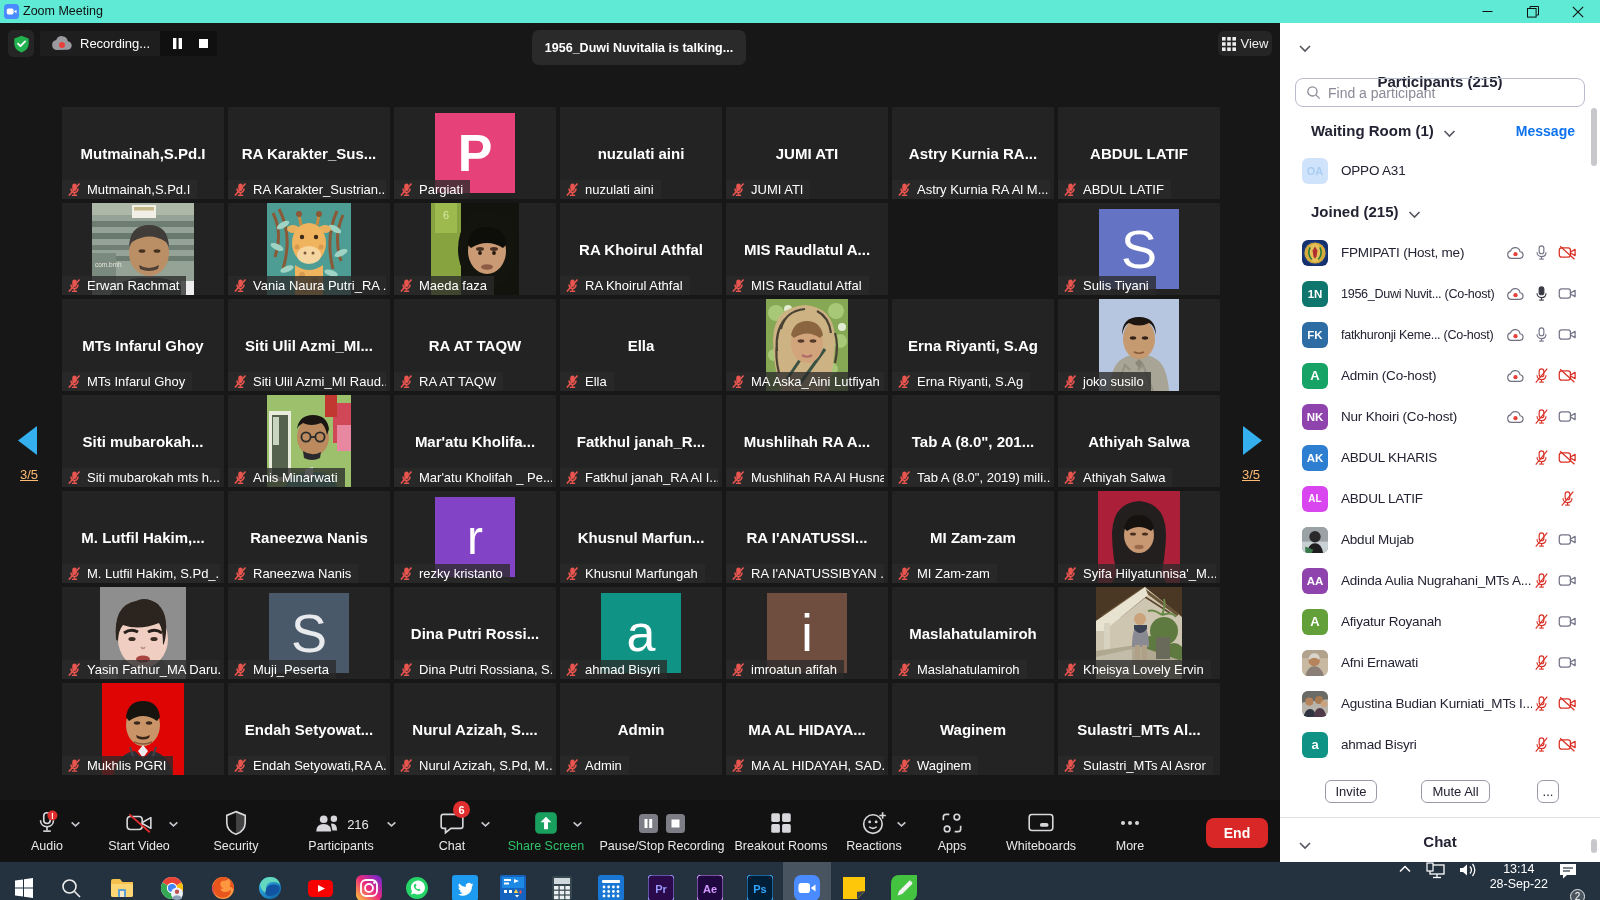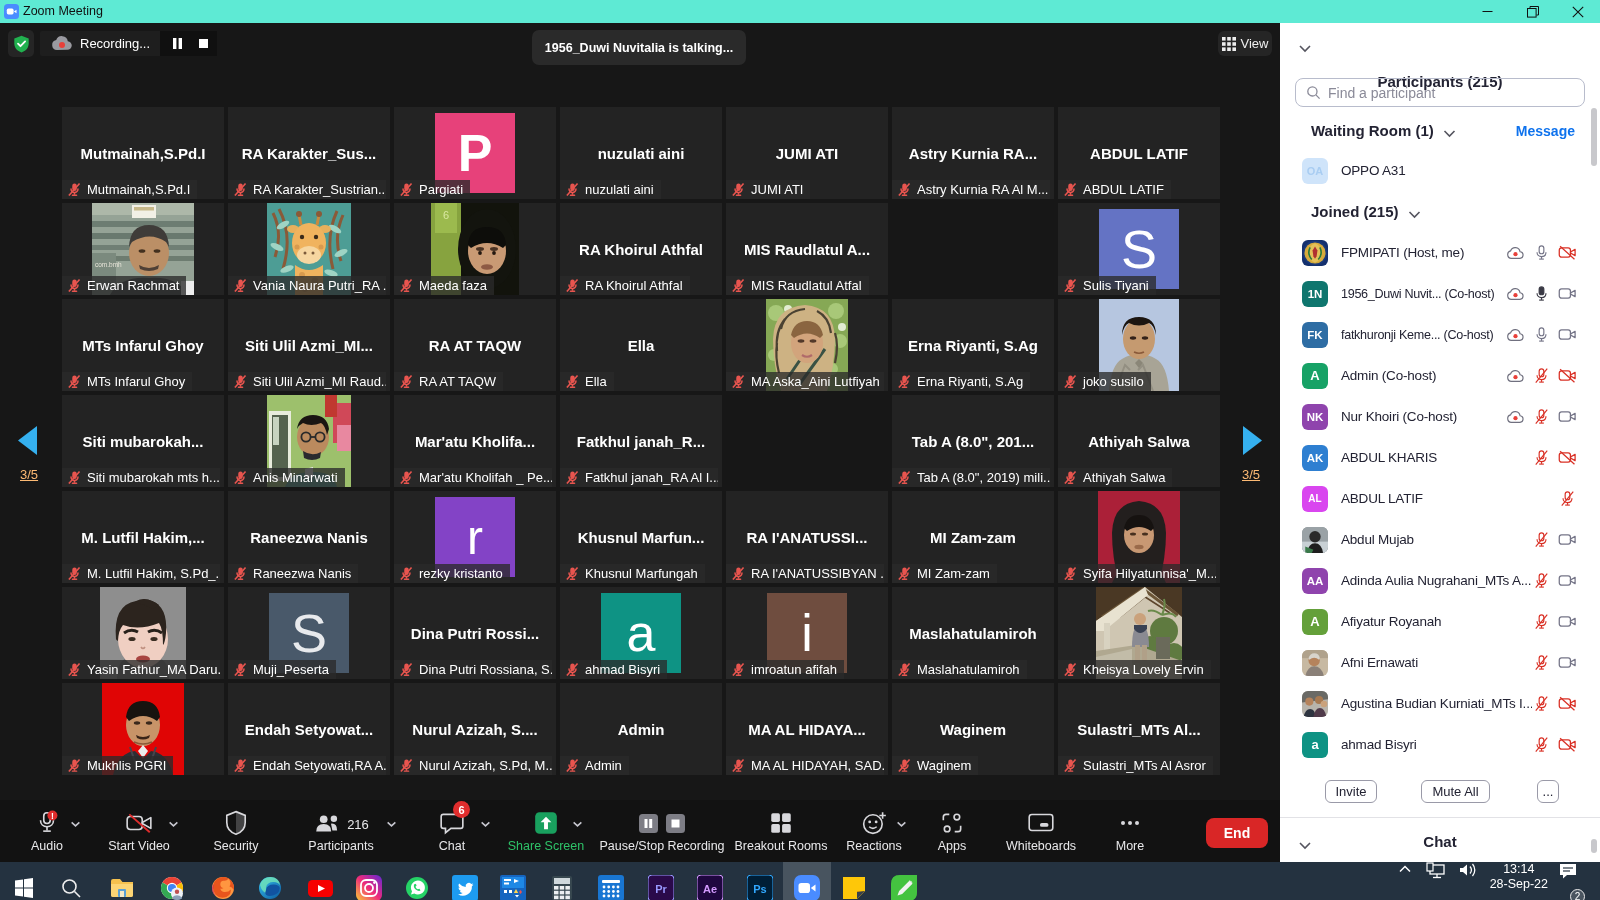--- a/index.html
+++ b/index.html
@@ -572,20 +572,34 @@
 <g fill="#e8554f">
             <rect x="5.6" y="1.5" width="4.8" height="8" rx="2.4"></rect>
 <path d="M3.5 7.5a.8.8 0 0 1 1.6 0c0 1.8 1.3 3 2.9 3s2.9-1.2 2.9-3a.8.8 0 0 1 1.6 0c0 2.3-1.6 4-3.7 4.4v1.6h-1.6v-1.6C5.1 11.5 3.5 9.8 3.5 7.5z"></path>
 <rect x="5" y="13.4" width="6" height="1.4" rx=".7"></rect>
           </g>
 <line x1="13.4" y1="1.6" x2="2.0" y2="14.4" stroke="#e8554f" stroke-width="1.7"></line>
         </svg>
         <span>Fatkhul janah_RA Al I...</span>
       </div>
     </div>
+<div class="tile" style="left:726px;top:372px">
+      <div class="tname">Mushlihah RA A...</div>
+      <div class="tlabel">
+        <svg width="15" height="15" viewBox="0 0 16 16" style="flex:0 0 auto">
+<g fill="#e8554f">
+            <rect x="5.6" y="1.5" width="4.8" height="8" rx="2.4"></rect>
+<path d="M3.5 7.5a.8.8 0 0 1 1.6 0c0 1.8 1.3 3 2.9 3s2.9-1.2 2.9-3a.8.8 0 0 1 1.6 0c0 2.3-1.6 4-3.7 4.4v1.6h-1.6v-1.6C5.1 11.5 3.5 9.8 3.5 7.5z"></path>
+<rect x="5" y="13.4" width="6" height="1.4" rx=".7"></rect>
+          </g>
+<line x1="13.4" y1="1.6" x2="2.0" y2="14.4" stroke="#e8554f" stroke-width="1.7"></line>
+        </svg>
+        <span>Mushlihah RA Al Husna</span>
+      </div>
+    </div>
 <div class="tile" style="left:892px;top:372px">
       <div class="tname">Tab A (8.0", 201...</div>
       <div class="tlabel">
         <svg width="15" height="15" viewBox="0 0 16 16" style="flex:0 0 auto">
 <g fill="#e8554f">
             <rect x="5.6" y="1.5" width="4.8" height="8" rx="2.4"></rect>
 <path d="M3.5 7.5a.8.8 0 0 1 1.6 0c0 1.8 1.3 3 2.9 3s2.9-1.2 2.9-3a.8.8 0 0 1 1.6 0c0 2.3-1.6 4-3.7 4.4v1.6h-1.6v-1.6C5.1 11.5 3.5 9.8 3.5 7.5z"></path>
 <rect x="5" y="13.4" width="6" height="1.4" rx=".7"></rect>
           </g>
 <line x1="13.4" y1="1.6" x2="2.0" y2="14.4" stroke="#e8554f" stroke-width="1.7"></line>

